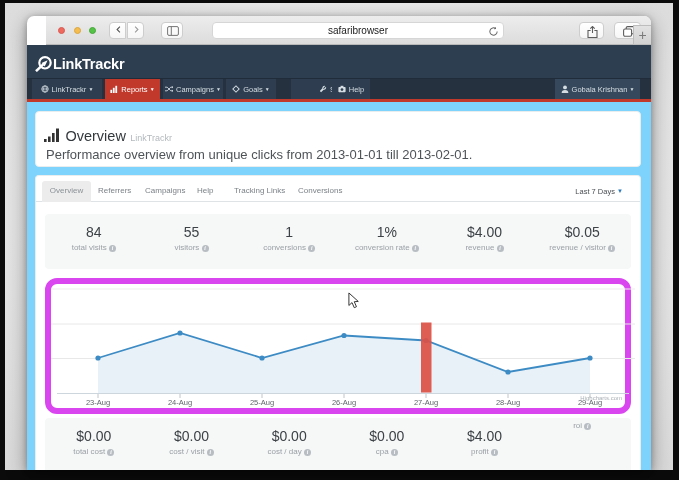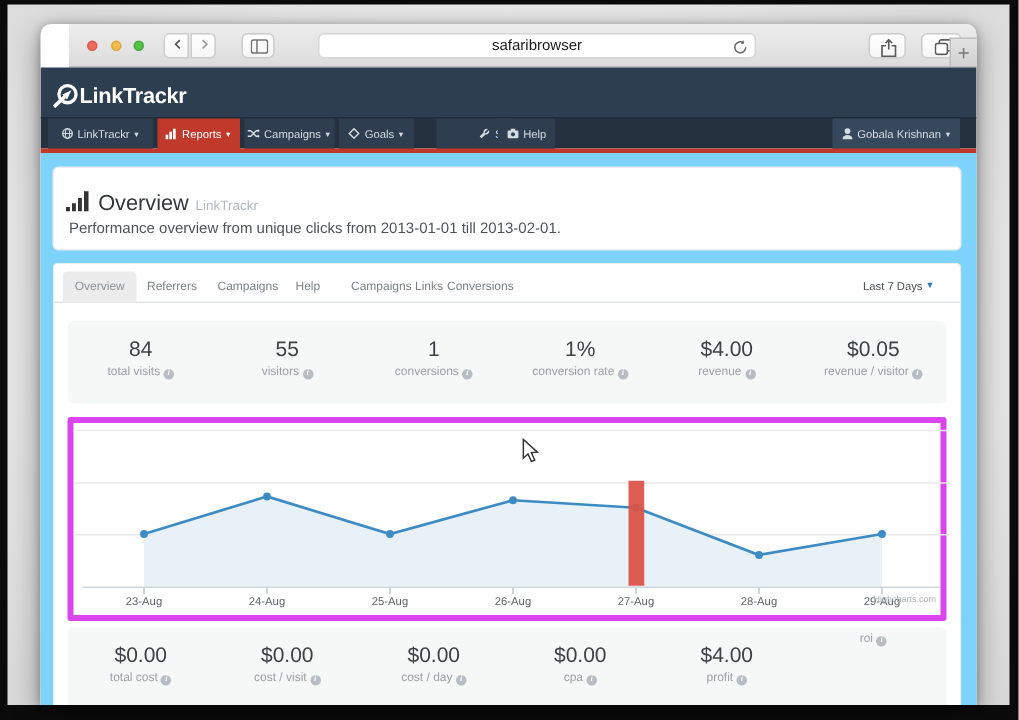--- a/index.html
+++ b/index.html
@@ -47,41 +47,41 @@
 #redline { position:absolute; left:0; top:83px; width:624px; height:3px; background:#c0392b; }
 
 #page { position:absolute; left:0; top:86px; width:672px; height:368px; background:#7dd3fc; }
 .panel { position:absolute; left:8px; width:606px; background:#fff; border:1px solid #eaedee;
   border-radius:4px; }
 #p1 { top:9px; height:56px; }
 #p2 { top:73px; height:300px; border-radius:4px 4px 0 0; border-bottom:none; }
 #h1row { position:absolute; left:8px; top:15px; }
 #h1row .big { font-size:14.5px; color:#33383c; }
 #h1row .sub { font-size:9px; color:#b3b9bd; }
-#subtitle { position:absolute; left:10px; top:35px; font-size:10px; color:#4e5357; }
+#subtitle { position:absolute; left:10px; top:35px; font-size:13px; color:#4e5357; }
 
 #tabs { position:absolute; left:0px; top:5px; width:604px; height:21px; border-bottom:1px solid #dfe3e5; }
 .tab { position:absolute; top:0; height:21px; font-size:8px; color:#7c8287; line-height:20px; }
 #tab-active { background:#ececec; border-radius:3px 3px 0 0; color:#8b9196; text-align:center; }
 #last7 { position:absolute; right:17px; top:0; font-size:7.5px; color:#4a4f53; line-height:20px; }
 #last7 .car { color:#2d7ab8; font-size:6px; vertical-align:1px; }
 
 .stats { position:absolute; left:9px; width:586px; background:#f6f7f7; border-radius:4px;
   display:flex;justify-content:space-between; }
 .stat { flex:1; text-align:center; }
 .stat .v { font-size:14px; color:#3d4246; margin-top:10px; }
 .stat .l { font-size:8px; color:#9ba1a6; margin-top:3px; }
 .info { display:inline-block; width:7px; height:7px; border-radius:50%; background:#b7bdc2;
   color:#fff; font-size:5.5px; line-height:7px; text-align:center; vertical-align:0px;
   font-style:italic; font-weight:bold; font-family:"Liberation Serif",serif; }
 #stats1 { top:38px; height:55px; }
 #stats2 { top:242px; height:60px; }
 
 #chartp { position:absolute; left:9px; top:102px; width:586px; height:136px; background:#fff;
-  border:4px solid #d946ef; border-radius:2px; }
+  border:6px solid #d946ef; border-radius:12px; }
 #hc { position:absolute; right:3px; bottom:7px; font-size:6px; color:#abb1b6; }
 </style>
 </head>
 <body>
 <div id="desk"></div>
 <div id="win">
 
   <div id="toolbar">
     <div class="light" id="l-r"></div>
       <div class="light" id="l-y"></div>
@@ -173,21 +173,21 @@
             <rect x="12" y="0.5" width="3" height="13.5" fill="#333"></rect>
           </svg> <span class="big">Overview</span> <span class="sub">LinkTrackr</span></div>
       <div id="subtitle">Performance overview from unique clicks from 2013-01-01 till 2013-02-01.</div>
     </div>
     <div class="panel" id="p2">
       <div id="tabs">
         <div class="tab" id="tab-active" style="left:6px;width:49px;">Overview</div>
         <div class="tab" style="left:62px;text-align:center;">Referrers</div>
         <div class="tab" style="left:109px;">Campaigns</div>
         <div class="tab" style="left:161px;">Help</div>
-        <div class="tab" style="left:198px;">Campaigns Links</div>
+        <div class="tab" style="left:198px;">Tracking Links</div>
         <div class="tab" style="left:262px;">Conversions</div>
         <div id="last7">Last 7 Days <span class="car">▼</span></div>
       </div>
       <div class="stats" id="stats1">
         <div class="stat">
             <div class="v">84</div>
             <div class="l">total visits <span class="info">i</span></div>
           </div>
         <div class="stat">
             <div class="v">55</div>

